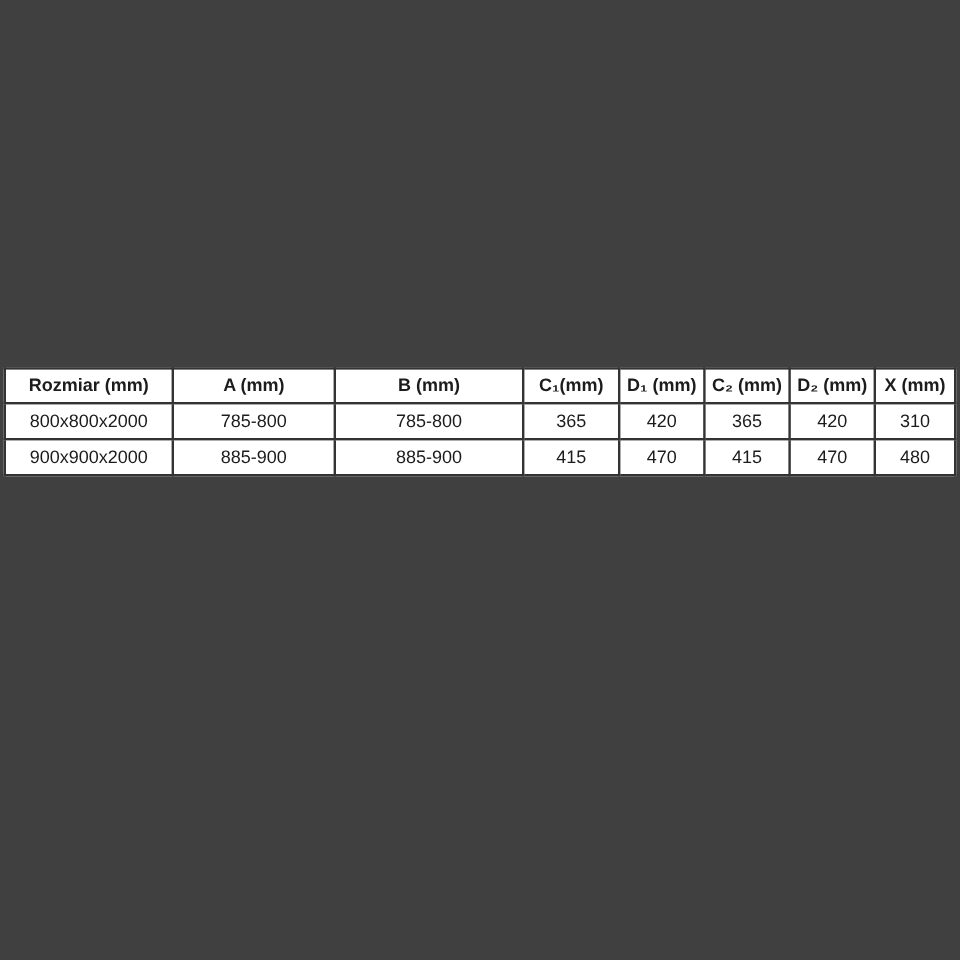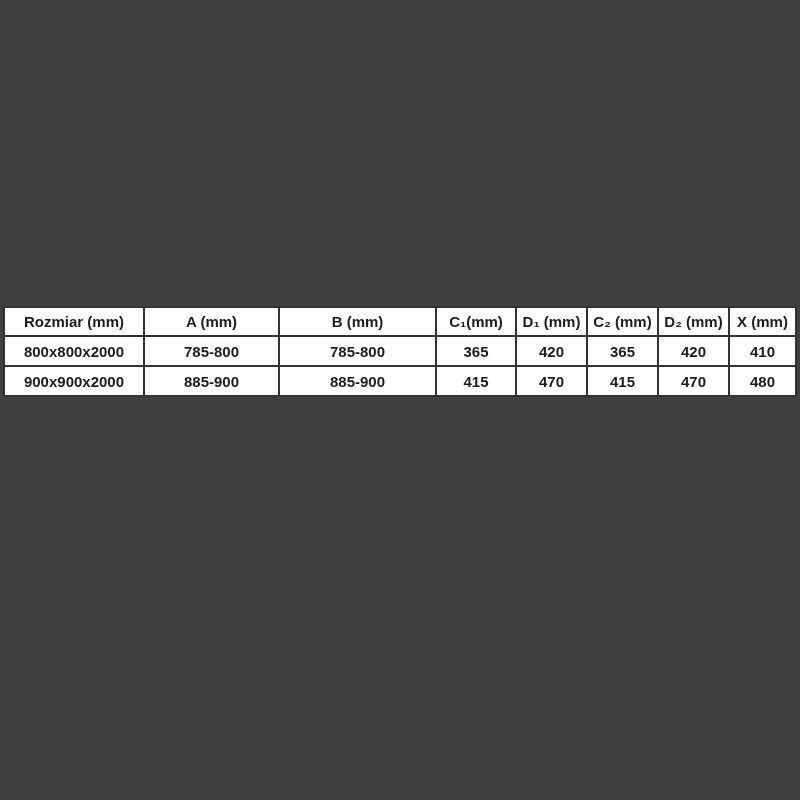--- a/index.html
+++ b/index.html
@@ -36,21 +36,21 @@
     font-size: 15px;
     padding: 0 2px;
     overflow: hidden;
     white-space: nowrap;
   }
   table.spec-table th {
     font-weight: bold;
     height: 27px;
   }
   table.spec-table td {
-    font-weight: bold;
+    font-weight: normal;
     height: 28px;
   }
   col.c-rozmiar { width: 140px; }
   col.c-a       { width: 135px; }
   col.c-b       { width: 157px; }
   col.c-c1      { width: 80px; }
   col.c-d1      { width: 71px; }
   col.c-c2      { width: 71px; }
   col.c-d2      { width: 71px; }
   col.c-x       { width: 67px; }
@@ -84,21 +84,21 @@
     </thead>
     <tbody>
       <tr>
         <td>800x800x2000</td>
         <td>785-800</td>
         <td>785-800</td>
         <td>365</td>
         <td>420</td>
         <td>365</td>
         <td>420</td>
-        <td>410</td>
+        <td>310</td>
       </tr>
       <tr>
         <td>900x900x2000</td>
         <td>885-900</td>
         <td>885-900</td>
         <td>415</td>
         <td>470</td>
         <td>415</td>
         <td>470</td>
         <td>480</td>

